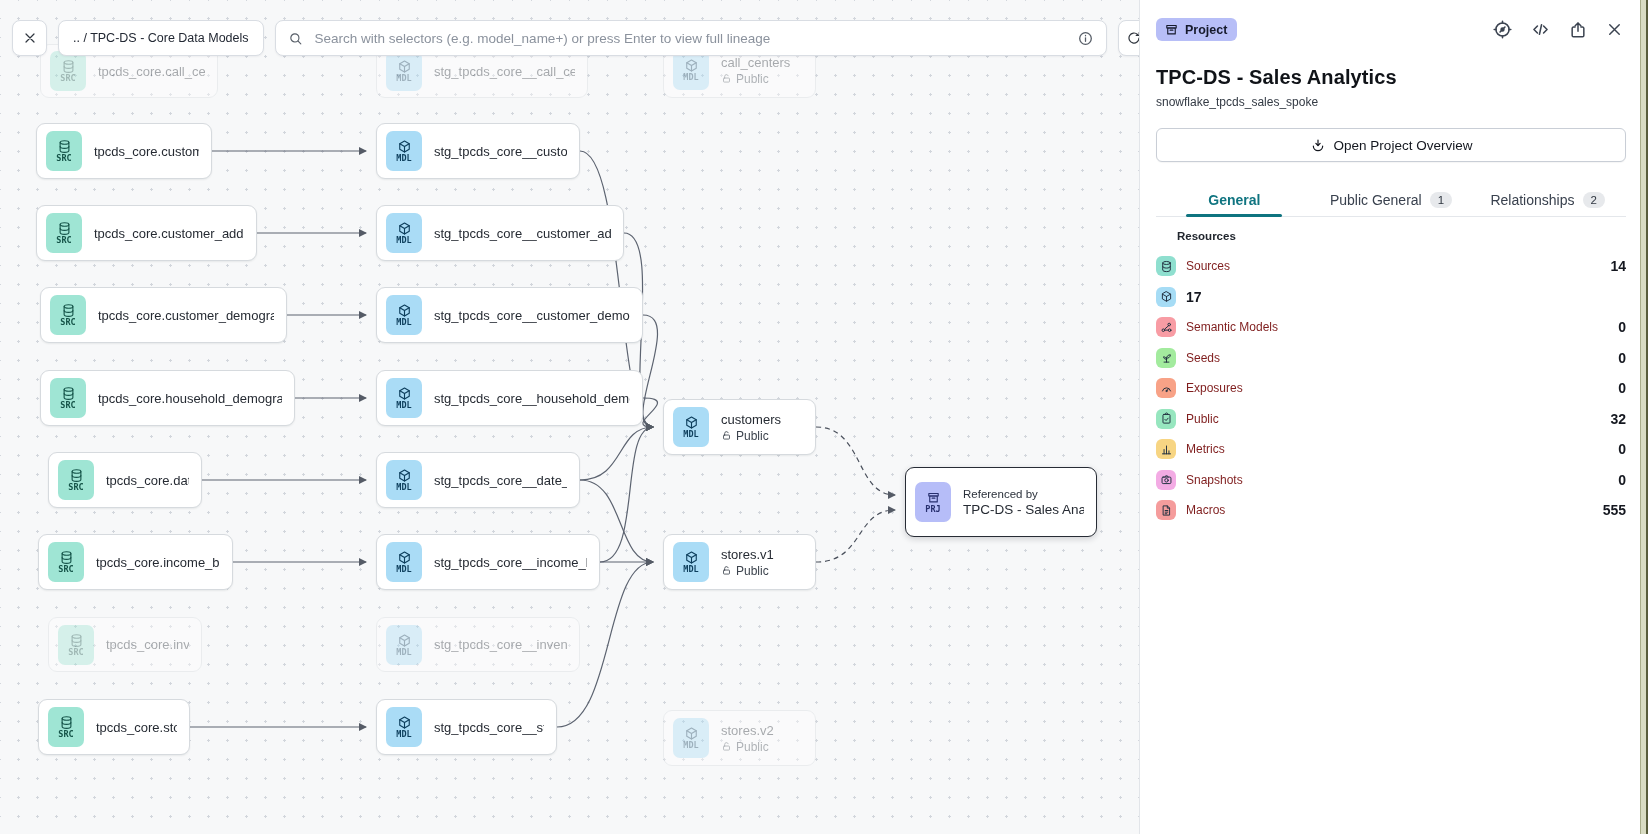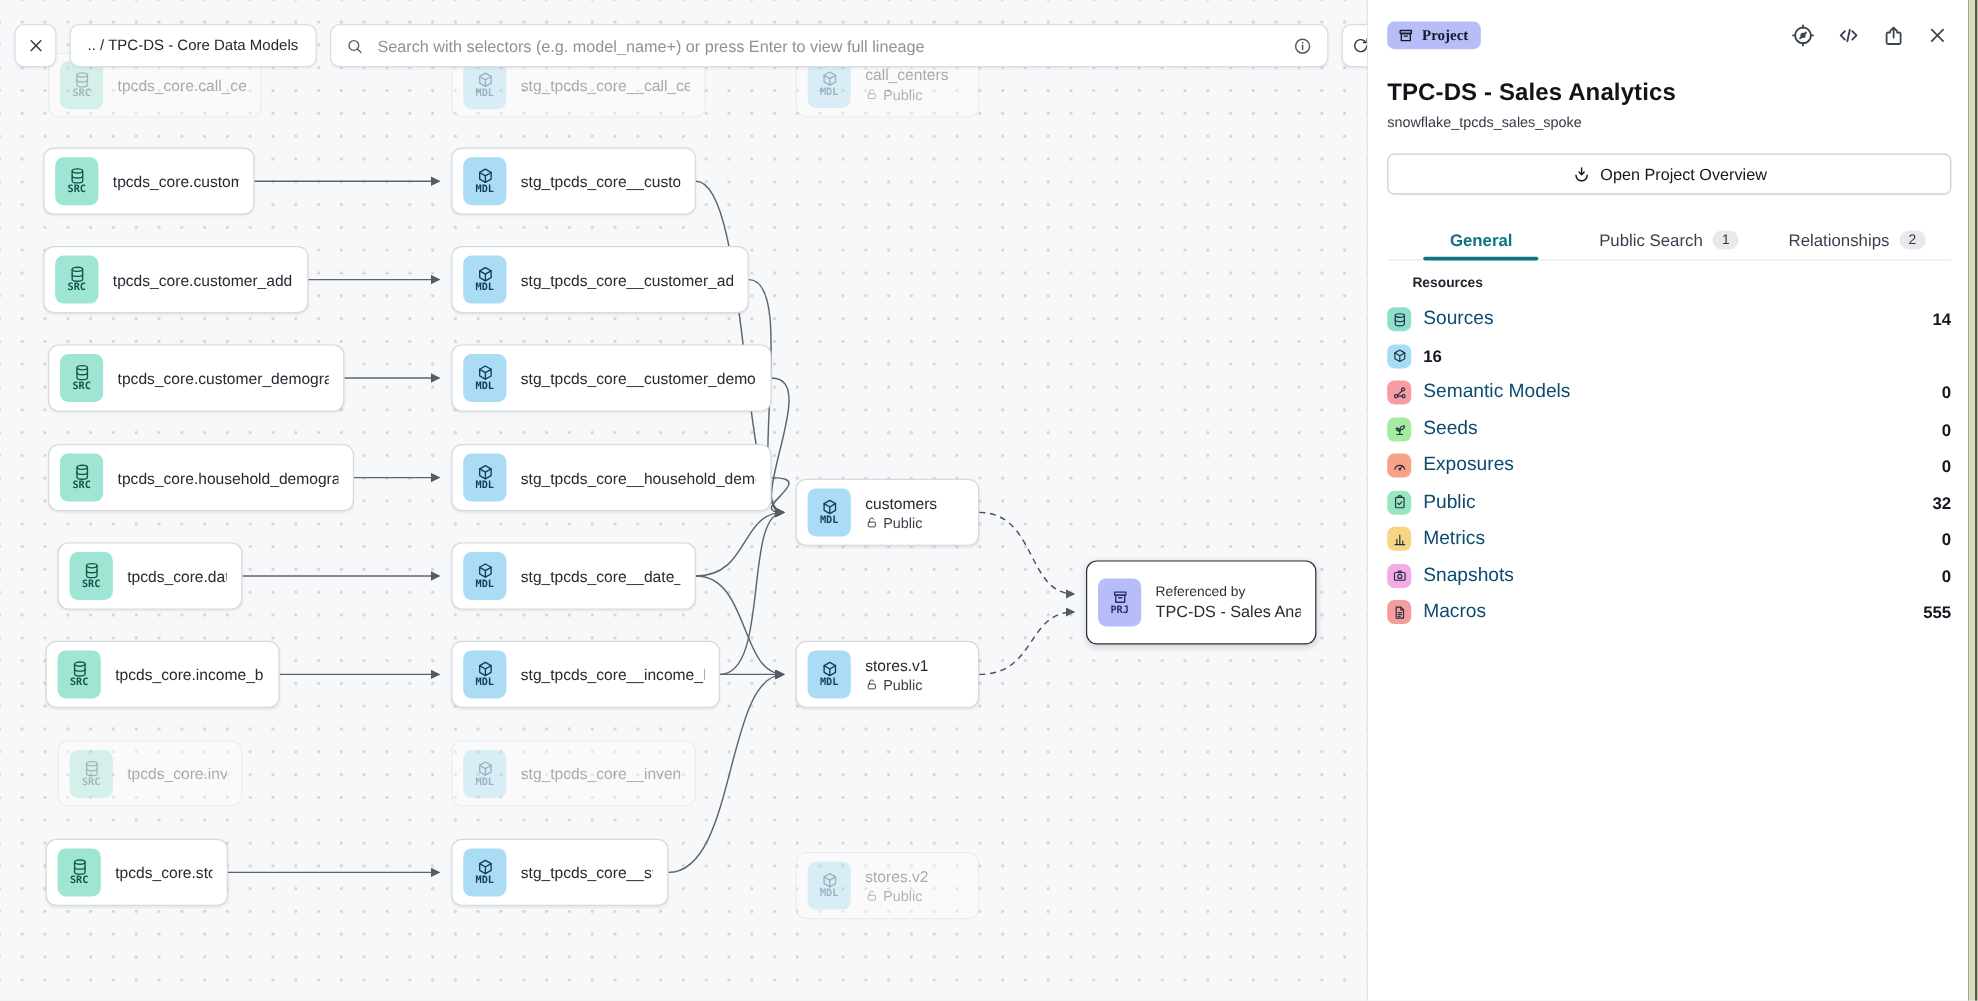--- a/index.html
+++ b/index.html
@@ -48,41 +48,41 @@
                    font-size:13.5px;color:#30363f;background:transparent;}
   .tb-search input::placeholder{color:#8b929d;}
   .tb-refresh{width:33px;justify-content:center;color:#30363f;}
 
   
   .panel{position:relative;width:501px;flex:0 0 auto;background:#fff;border-left:1px solid #e2e5e9;
          box-sizing:border-box;padding:0 14px 0 16px;}
   .panel-top{margin-top:17px;display:flex;align-items:center;justify-content:space-between;}
   .proj-badge{display:inline-flex;align-items:center;gap:6px;background:#b7bef7;color:#15192b;
               border-radius:6px;padding:4px 10px 4px 8px;
-              font-family:Liberation Serif, serif;font-size:12.5px;font-weight:700;}
+              font-family:Liberation Sans, sans-serif;font-size:12.5px;font-weight:700;}
   .top-icons{display:flex;align-items:center;gap:13px;color:#3b4350;}
   .icon-btn{background:none;border:none;padding:2px;cursor:pointer;color:#3b4350;display:flex;}
   .p-title{margin-top:24px;font-size:20px;font-weight:700;color:#101318;letter-spacing:.1px;}
   .p-sub{margin-top:6px;font-size:12px;color:#333a44;}
   .overview-btn{margin-top:19px;width:100%;height:34px;border:1px solid #c9ced6;border-radius:6px;
                 background:#fff;display:flex;align-items:center;justify-content:center;gap:8px;
                 font-family:"Liberation Sans",sans-serif;font-size:13.5px;color:#14171f;cursor:pointer;
                 box-shadow:0 1px 1px rgba(20,24,32,.04);}
   .tabs{margin-top:21px;display:flex;position:relative;border-bottom:1px solid #e4e7eb;}
   .tab{flex:1;display:flex;align-items:center;justify-content:center;gap:8px;height:33px;
        font-size:14px;color:#39414e;cursor:pointer;position:relative;}
   .tab.active{color:#0f7480;font-weight:700;}
   .tab.active::after{content:"";position:absolute;bottom:-1px;left:50%;transform:translateX(-50%);
                      width:96px;height:3px;border-radius:2px;background:#0f7480;}
   .pill{background:#e7e9ec;color:#2f3640;border-radius:10px;font-size:11.5px;padding:2px 8px;font-weight:400;}
   .res-head{margin-top:13px;font-size:11.5px;font-weight:700;color:#21262e;padding-left:21px;}
   .res-list{margin-top:9px;}
   .res-row{display:flex;align-items:center;height:30.5px;gap:10px;}
   .chip{width:20px;height:20px;border-radius:6px;display:flex;align-items:center;justify-content:center;color:#223041;}
-  .res-label{flex:1;font-size:16px;color:#0c4a6e;}
+  .res-label{flex:1;font-size:12px;color:#7f1d1d;}
   .res-count{font-size:14px;font-weight:600;color:#14171f;}
 
   .edge-strip{width:8px;flex:0 0 auto;height:834px;
               background:linear-gradient(90deg,#a9ad8a 0 1px,#d9dcc3 1px 6px,#595d3c 6px 8px);}
 </style>
 </head>
 <body>
 
 <div class="app">
 
@@ -551,21 +551,21 @@
           </svg>
         </span>
       <span>Open Project Overview</span>
     </button>
 
     <div class="tabs" id="tabs">
         <div class="tab active">
           <span>General</span>
         </div>
         <div class="tab">
-          <span>Public Search</span>
+          <span>Public General</span>
           <span class="pill">1</span>
         </div>
         <div class="tab">
           <span>Relationships</span>
           <span class="pill">2</span>
         </div>
       </div>
 
     <div class="res-head">Resources</div>
     <div class="res-list" id="resources">
@@ -584,21 +584,21 @@
         </div>
         <div class="res-row">
           <span class="chip" style="background:#a6dcf5">
             <span class="ic" style="width:13px;height:13px;">
               <svg viewBox="0 0 24 24" fill="none" stroke="currentColor" stroke-width="1.8" stroke-linecap="round" stroke-linejoin="round">
                 <path d="M12 3.2l7.6 4.3v9L12 20.8l-7.6-4.3v-9z"></path>
                 <path d="M12 12l7.6-4.4M12 12L4.4 7.6M12 12v8.6"></path>
               </svg>
             </span>
           </span>
-          <span class="res-count">16</span>
+          <span class="res-count">17</span>
         </div>
         <div class="res-row">
           <span class="chip" style="background:#f89ca4">
             <span class="ic" style="width:13px;height:13px;">
               <svg viewBox="0 0 24 24" fill="none" stroke="currentColor" stroke-width="1.8" stroke-linecap="round" stroke-linejoin="round">
                 <circle cx="6.2" cy="17" r="2.4"></circle>
                 <circle cx="17.8" cy="17" r="2.4"></circle>
                 <circle cx="17" cy="6.5" r="2.4"></circle>
                 <path d="M8.6 16.8h6.8M15.9 8.6l-7 6.2"></path>
               </svg>

